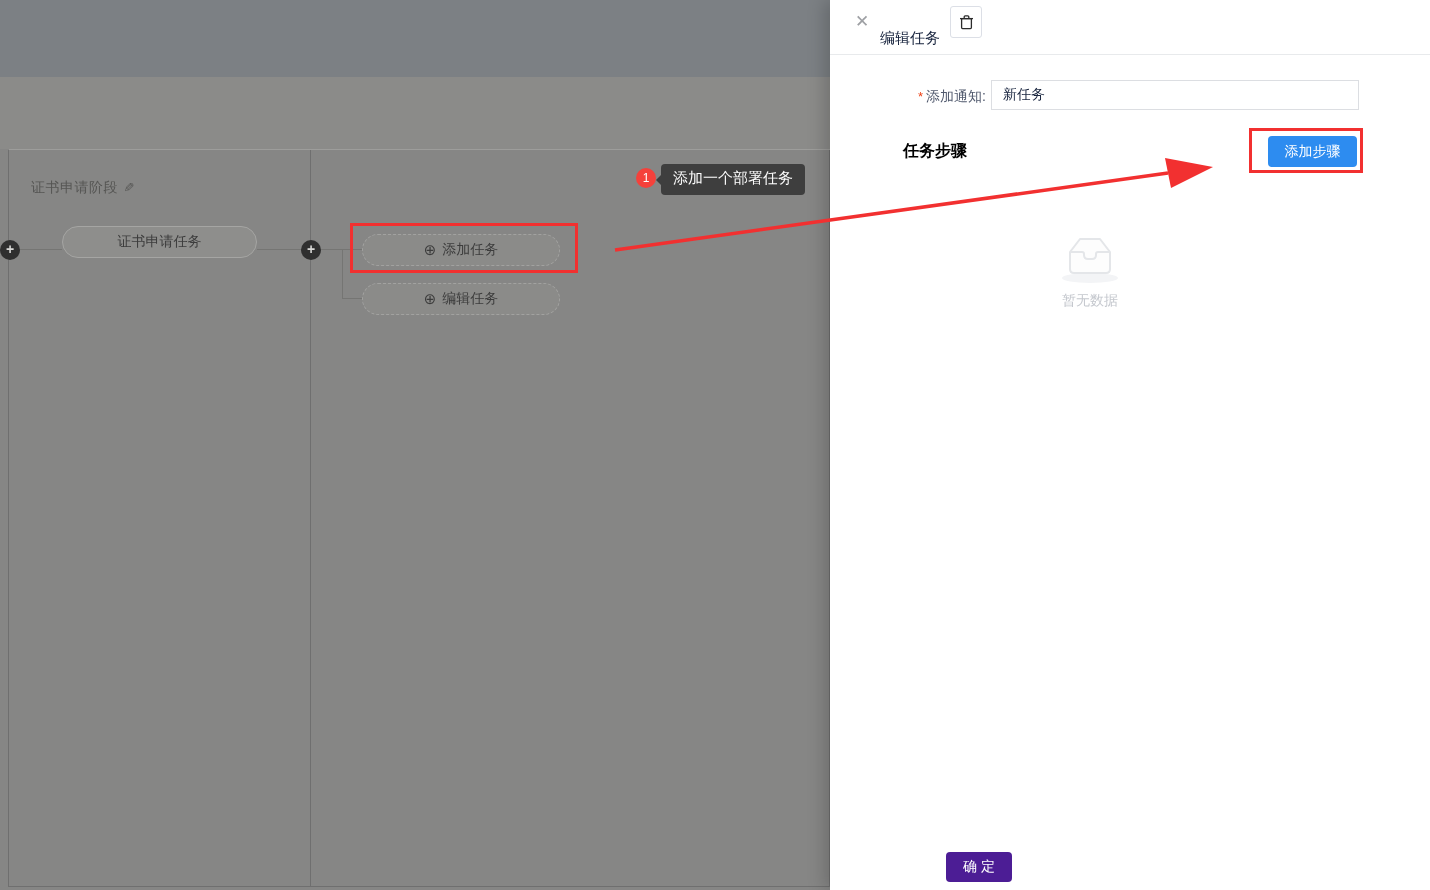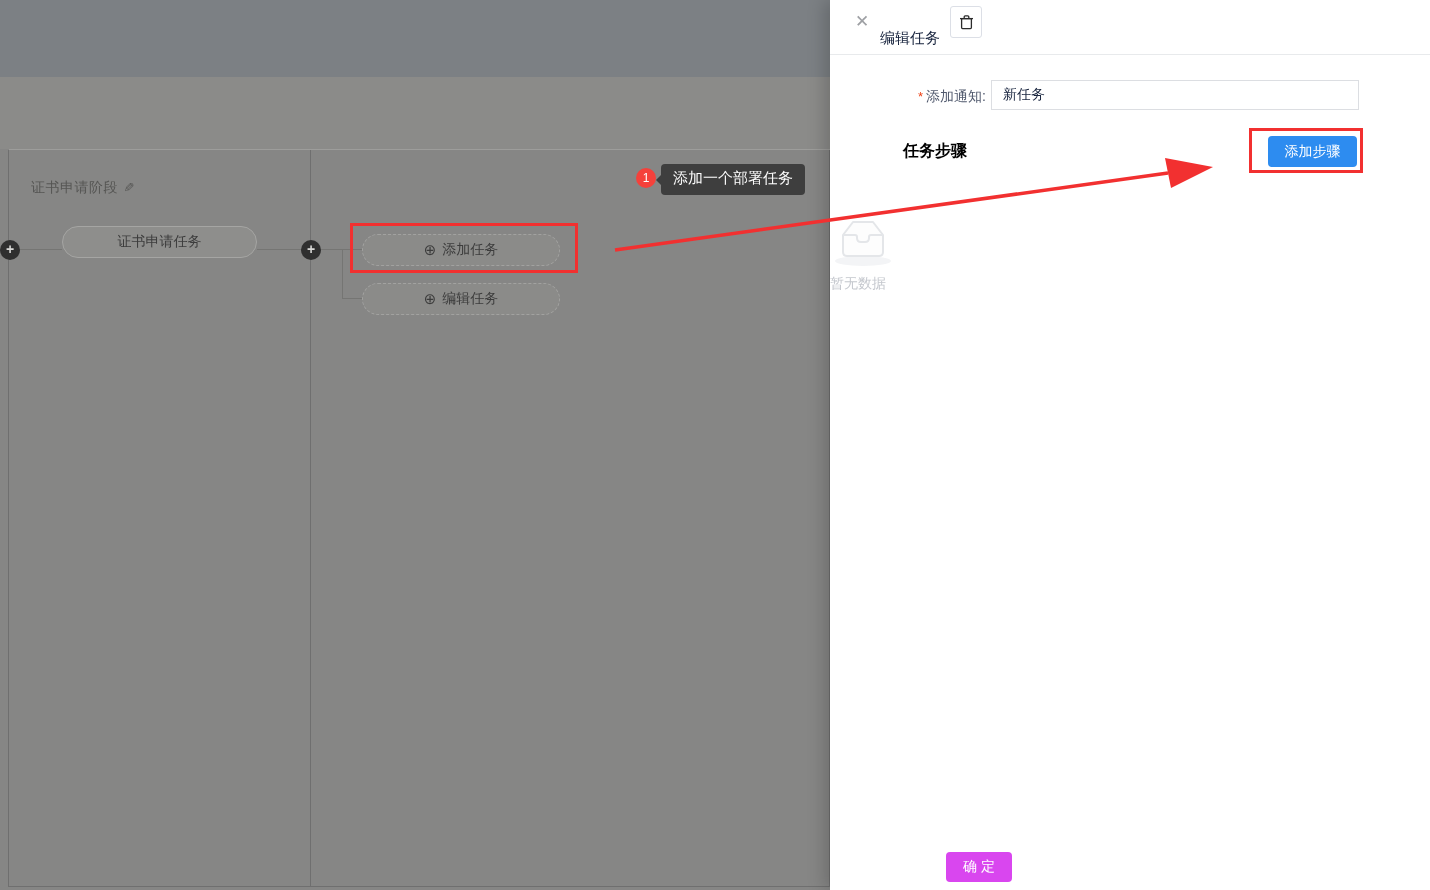--- a/index.html
+++ b/index.html
@@ -49,23 +49,23 @@
   .req-mark { color:#ed4014; margin-right:3px; font-size:13px; }
   .name-input { position:absolute; left:161px; top:80px; width:368px; height:30px; border:1px solid #dcdee2;
                 border-radius:0; padding:0 11px; font-size:14px; color:#17233d; outline:none;
                 font-family:"Liberation Sans","DejaVu Sans",sans-serif; }
   .steps-title { position:absolute; left:73px; top:141px; font-size:16px; font-weight:bold; color:#000000; }
   .add-step-btn { position:absolute; left:438px; top:136px; width:89px; height:31px; background:#2d8cf0; border:none;
                   border-radius:4px; color:#fff; font-size:14px; cursor:pointer;
                   font-family:"Liberation Sans","DejaVu Sans",sans-serif; }
   .anno-rect-drawer { position:absolute; left:419px; top:128px; width:114px; height:45px; border:3px solid #f23030;
                   z-index:40; pointer-events:none; }
-  .empty-wrap { position:absolute; left:0; top:214px; width:520px; }
+  .empty-wrap { position:absolute; left:0; top:231px; width:520px; text-align:center; }
   .empty-text { margin-top:3px; font-size:14px; color:#c5c8ce; }
-  .confirm-btn { position:absolute; left:116px; top:852px; width:66px; height:30px; background:#d946ef; border:none;
+  .confirm-btn { position:absolute; left:116px; top:852px; width:66px; height:30px; background:#4c1d95; border:none;
                  border-radius:4px; color:#fff; font-size:14px; cursor:pointer;
                  font-family:"Liberation Sans","DejaVu Sans",sans-serif; }
 
   .arrow-svg { position:absolute; left:0; top:0; z-index:50; pointer-events:none; }
 </style>
 </head>
 <body>
 
 <div class="canvas">
 

